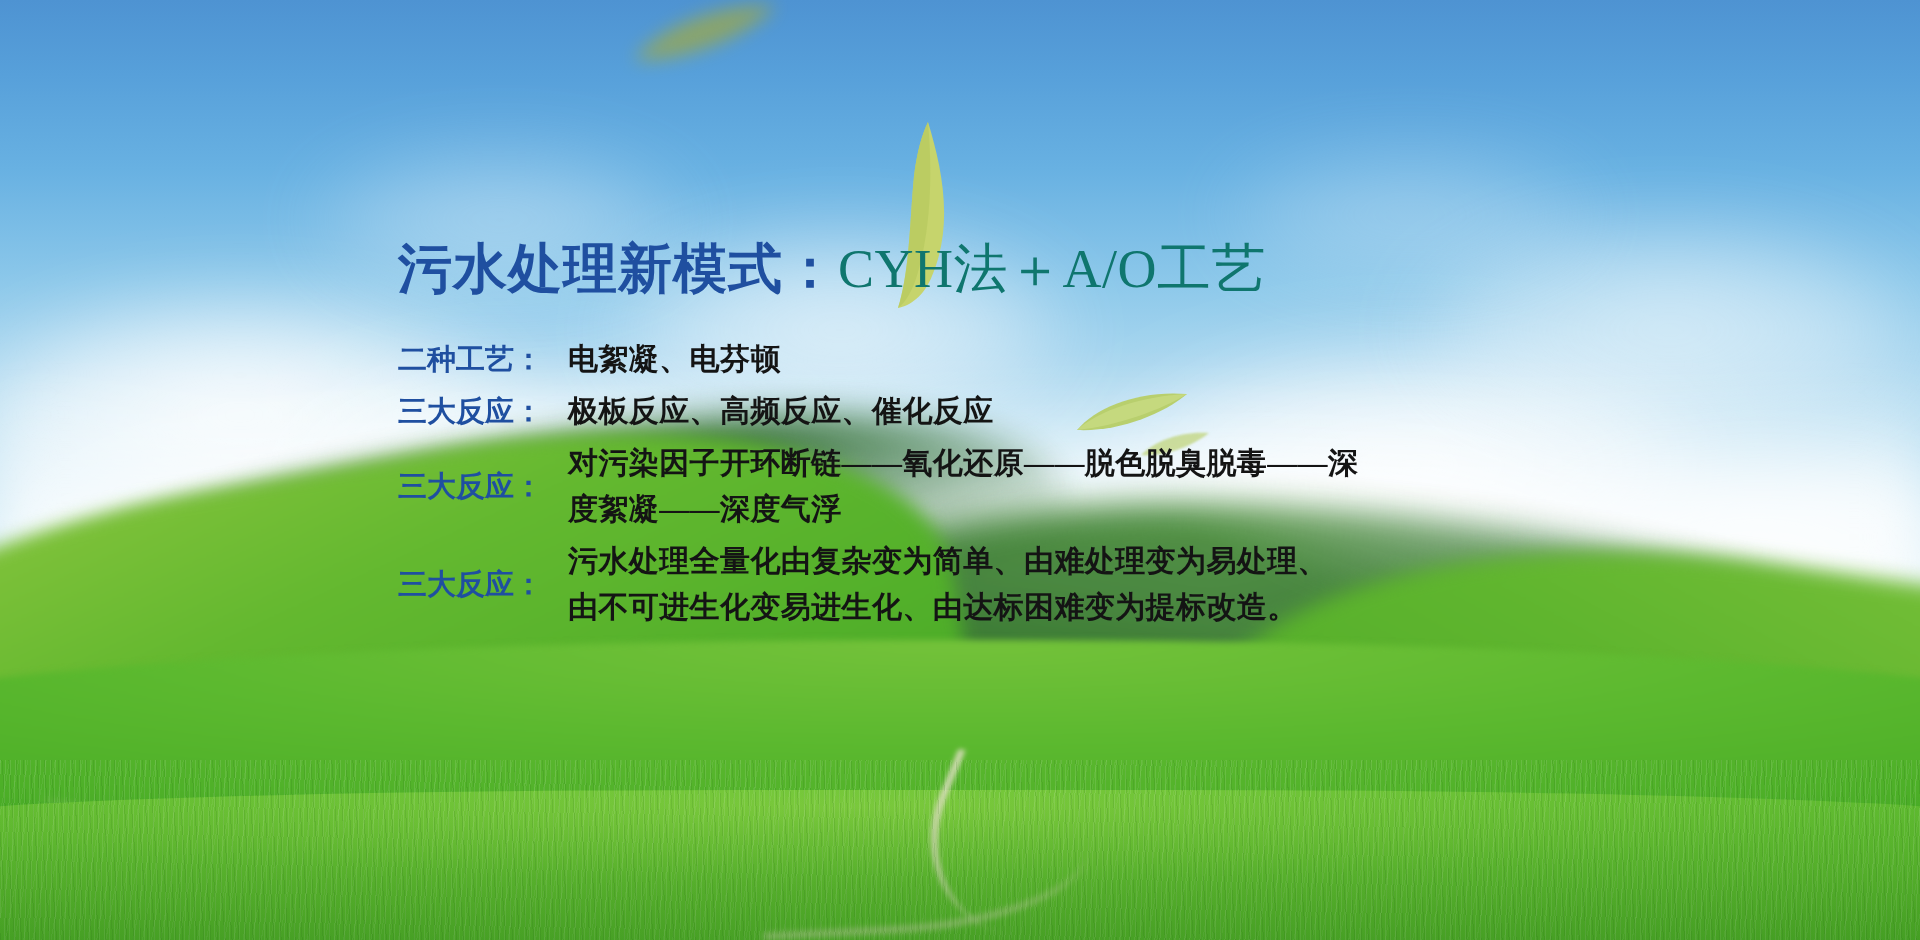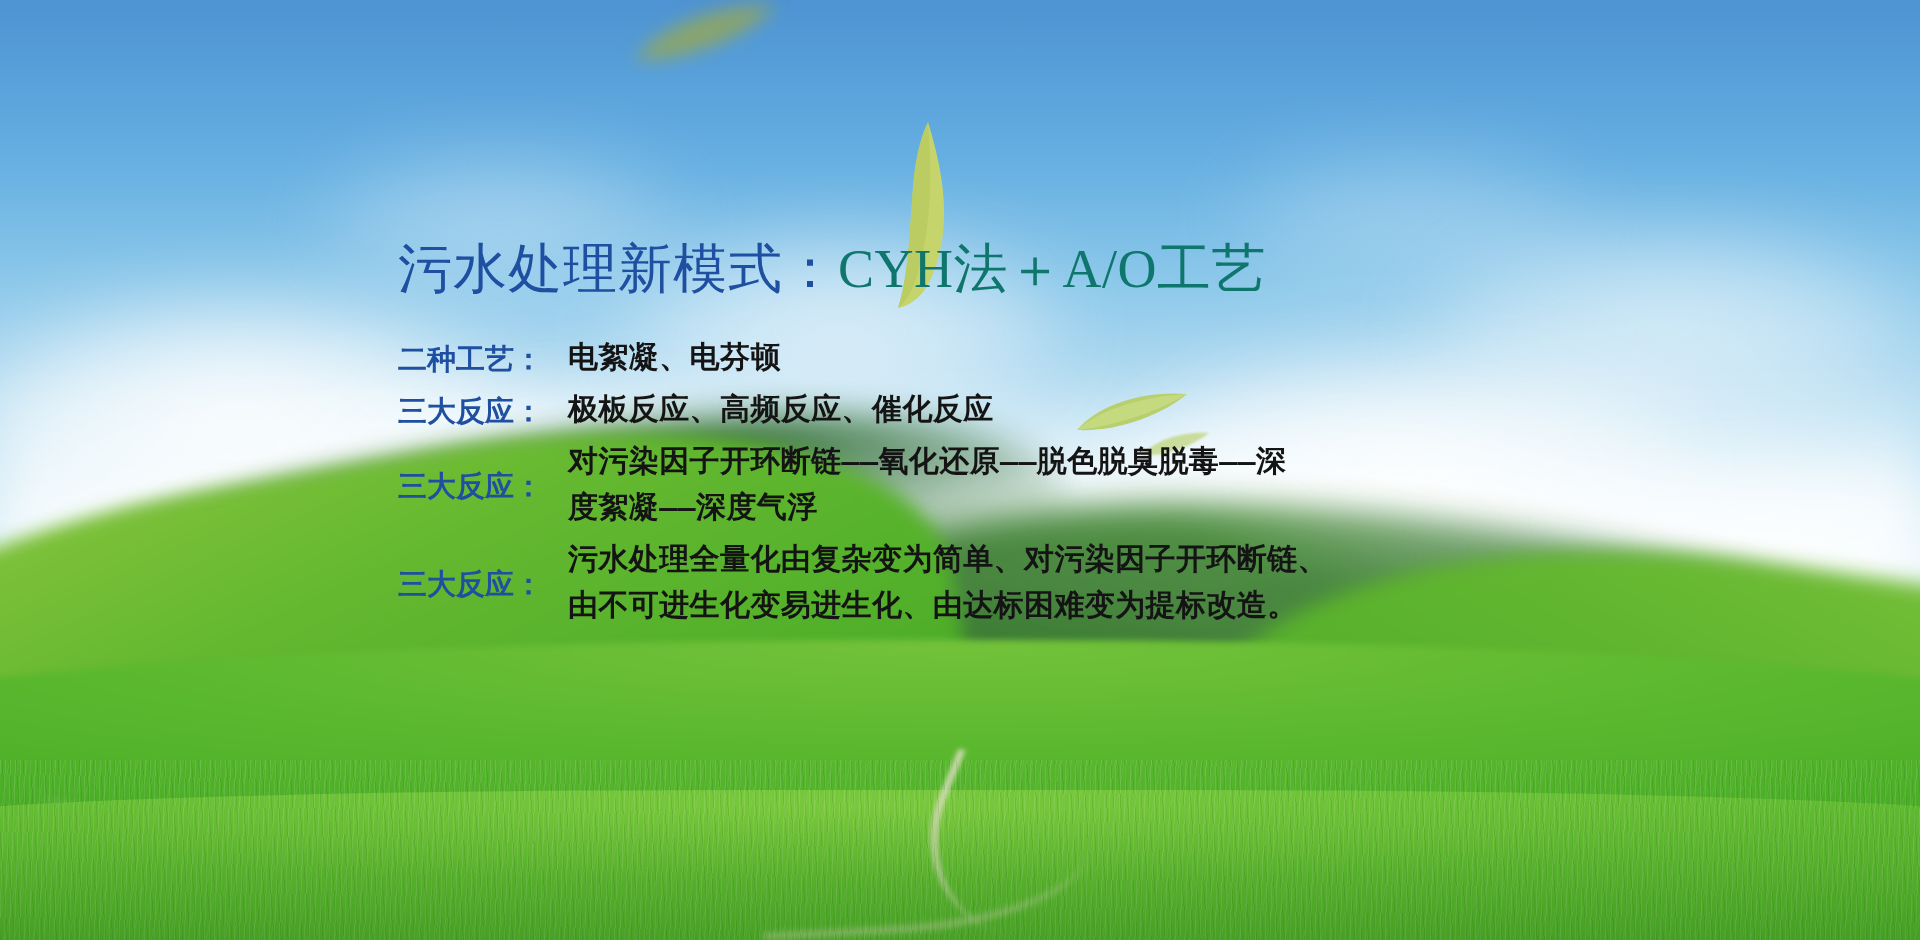--- a/index.html
+++ b/index.html
@@ -197,21 +197,21 @@
     font-size: 54px;
     line-height: 1.06;
     letter-spacing: 1px;
     white-space: nowrap;
     font-weight: 700;
     margin-bottom: 38px;
   }
   .title .t-blue {
     color: #1f4fa0;
     font-family: "Liberation Sans", "DejaVu Sans", sans-serif;
-    font-weight: 400;
+    font-weight: 700;
   }
   .title .t-black {
     color: #0f766e;
     font-family: "Liberation Serif", "DejaVu Serif", serif;
     font-weight: 400;
     letter-spacing: 0.5px;
   }
   .rows { display: block; }
   .row {
     display: flex;
@@ -225,21 +225,21 @@
     font-family: "Liberation Sans", "DejaVu Sans", sans-serif;
     font-weight: 700;
     font-size: 29px;
     line-height: 46px;
     letter-spacing: 0px;
     white-space: nowrap;
   }
   .row .value {
     flex: 1 1 auto;
     color: #141414;
-    font-family: Liberation Mono, monospace;
+    font-family: Liberation Serif, serif;
     font-weight: 700;
     font-size: 30px;
     line-height: 46px;
     letter-spacing: 0.4px;
   }
   .row .value .wrap-line { display: block; }
 </style>
 </head>
 <body>
 
@@ -326,21 +326,21 @@
         <div class="label">三大反应：</div>
         <div class="value">
           <span class="wrap-line">对污染因子开环断链——氧化还原——脱色脱臭脱毒——深</span>
           <span class="wrap-line">度絮凝——深度气浮</span>
         </div>
       </div>
 
       <div class="row">
         <div class="label">三大反应：</div>
         <div class="value">
-          <span class="wrap-line">污水处理全量化由复杂变为简单、对污染因子开环断链、</span>
+          <span class="wrap-line">污水处理全量化由复杂变为简单、由难处理变为易处理、</span>
           <span class="wrap-line">由不可进生化变易进生化、由达标困难变为提标改造。</span>
         </div>
       </div>
 
     </div>
   </div>
 
 </div>
 
 </body></html>

